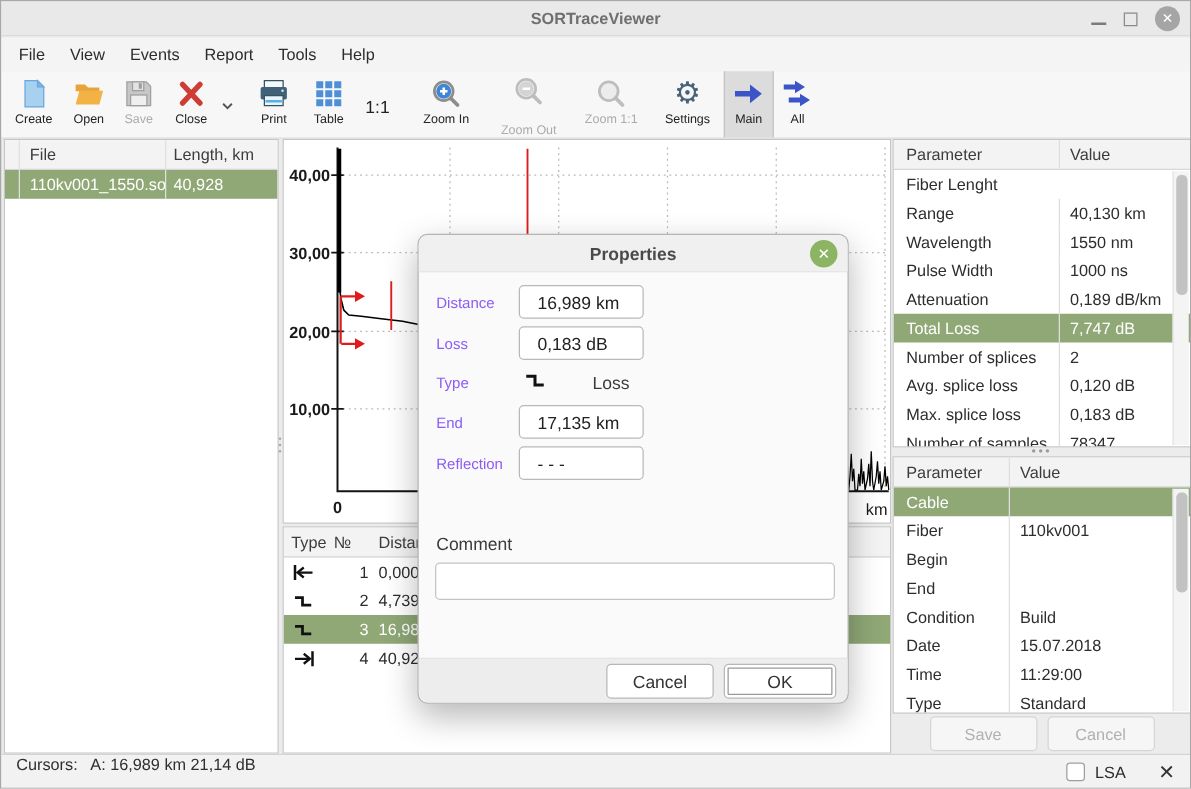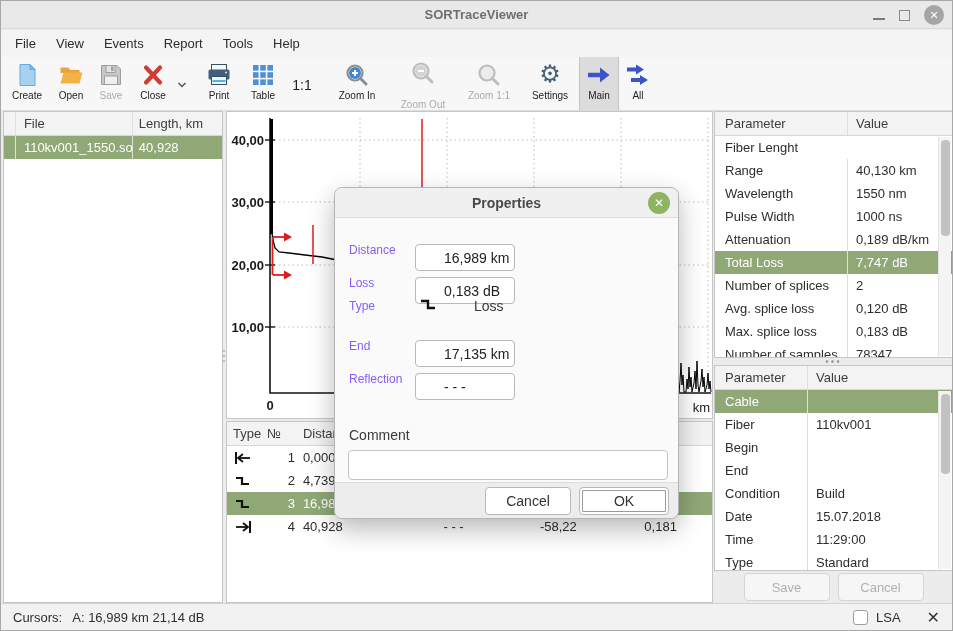--- a/index.html
+++ b/index.html
@@ -71,33 +71,33 @@
   
   .h-split { position:absolute; left:713px; top:357px; width:239px; height:7px; display:flex; align-items:center; justify-content:center; color:#9a9a9a; font-size:10px; letter-spacing:2px; }
   .v-split { position:absolute; left:221px; top:340px; width:4px; height:30px; display:flex; flex-direction:column; align-items:center; justify-content:center; gap:3px; }
   .v-split i { width:2px; height:2px; background:#aaa; border-radius:50%; }
 
   
   .side-buttons { position:absolute; left:713px; top:572px; width:239px; height:30px; display:flex; justify-content:center; gap:8px; }
   .side-buttons button { width:86px; height:28px; background:#f6f6f6; border:1px solid #d5d5d5; border-radius:4px; color:#b0b0b0; font-size:13px; font-family:inherit; }
 
   
-  .statusbar { position:absolute; left:0; top:602px; width:100%; height:28px; background:#f2f2f2; border-top:1px solid #d4d4d4; display:flex; align-items:center; padding:0 12px; }
+  .statusbar { position:absolute; left:0; top:602px; width:100%; height:28px; background:#f2f2f2; border-top:1px solid #d4d4d4; display:flex; padding:0 12px; }
   .status-left { color:#2f2f2f; }
   .status-right { margin-left:auto; display:flex; align-items:center; gap:8px; }
   .lsa-box { width:15px; height:15px; background:#fff; border:1px solid #9e9e9e; border-radius:3px; }
   .status-close { font-size:16px; color:#333; margin-left:18px; }
 
   
-  .dialog { position:absolute; left:333px; top:186px; width:345px; height:332px; background:#fafafa; border:1px solid #b5b5b5; border-radius:8px; box-shadow:0 10px 26px rgba(0,0,0,.28); z-index:50; }
+  .dialog { position:absolute; left:333px; top:186px; width:345px; height:376px; background:#fafafa; border:1px solid #b5b5b5; border-radius:8px; box-shadow:0 10px 26px rgba(0,0,0,.28); z-index:50; }
   .dlg-title { position:relative; height:30px; background:#f0f0f0; border-bottom:1px solid #ddd; border-radius:8px 8px 0 0; text-align:center; line-height:30px; font-weight:bold; color:#4a4a4a; font-size:14px; }
   .dlg-close { position:absolute; right:8px; top:4px; width:22px; height:22px; border-radius:50%; background:#8cb462; color:#fff; font-size:12px; line-height:22px; text-align:center; font-weight:bold; }
   .dlg-row { position:absolute; left:14px; display:flex; align-items:center; }
   .dlg-label { width:66px; color:#8b5cf6; font-size:12px; }
-  .dlg-input { width:100px; height:27px; border:1px solid #b9b9b9; border-radius:4px; background:#fff; padding-left:28px; font-size:14px; color:#222; font-family:inherit;margin-top:16px; }
+  .dlg-input { width:100px; height:27px; border:1px solid #b9b9b9; border-radius:4px; background:#fff; padding-left:14px; font-size:14px; color:#222; font-family:inherit; }
   .dlg-type-val { margin-left:36px; font-size:14px; color:#3a3a3a; }
   .dlg-comment-label { position:absolute; left:14px; top:239px; font-size:14px; color:#3a3a3a; }
   .dlg-comment-input { position:absolute; left:13px; top:262px; width:320px; height:30px; border:1px solid #c4c4c4; border-radius:4px; background:#fff; padding-left:8px; font-family:inherit; }
   .dlg-footer { position:absolute; left:0; bottom:0; width:100%; height:36px; background:#ededed; border-top:1px solid #dcdcdc; border-radius:0 0 8px 8px; display:flex; justify-content:flex-end; align-items:center; gap:8px; padding-right:9px; }
   .dlg-btn { width:86px; height:28px; background:#fff; border:1px solid #b8b8b8; border-radius:4px; font-size:14px; color:#333; font-family:inherit; }
   .dlg-btn.ok { width:90px; outline:1px solid #9a9a9a; outline-offset:-4px; }
 
   .chart-wrap { position:absolute; left:0; top:0; }
 </style>
 </head>

